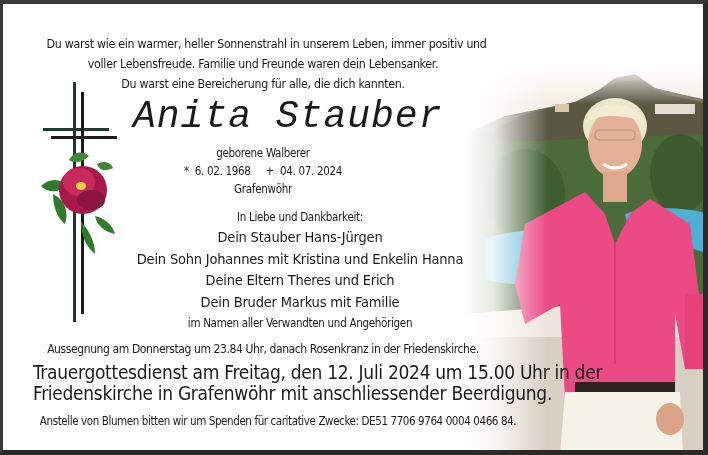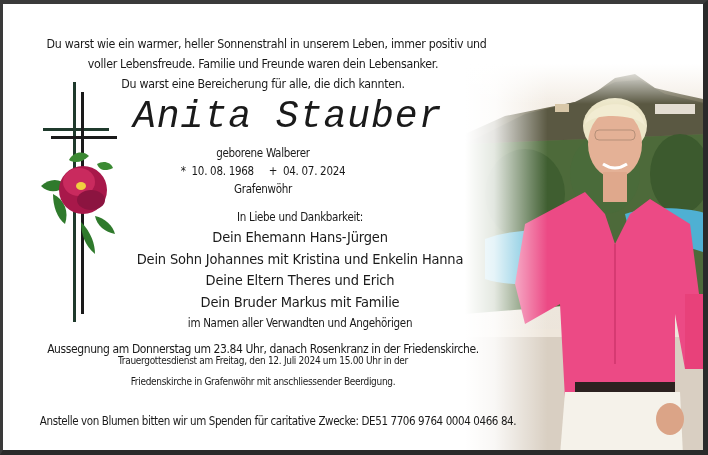--- a/index.html
+++ b/index.html
@@ -40,21 +40,21 @@
     left: 130px; width: 290px; top: 90px;
     font-family: Liberation Mono, monospace;
     font-style: italic; font-size: 38px; line-height: 46px; color: #1a1a1a;
     letter-spacing: 1px;
   }
   .birth { left: 140px; width: 240px; top: 140px; font-size: 11.5px; line-height: 18px; letter-spacing: -0.3px; }
   .family { left: 117px; width: 360px; top: 203px; }
   .family .small { font-size: 11.5px; line-height: 20px; letter-spacing: -0.3px; }
   .family .big { font-size: 14.5px; line-height: 21.5px; letter-spacing: -0.2px; }
   .info1 { left: 30px; width: 460px; top: 336px; font-size: 12px; line-height: 18px; letter-spacing: -0.4px; }
-  .info2 { left: 30px; width: 460px; top: 346px; font-size: 10px; line-height: 21px; letter-spacing: -0.3px; }
+  .info2 { left: 30px; width: 460px; top: 358px; font-size: 19px; line-height: 21px; letter-spacing: -0.3px; }
   .info3 { left: 35px; width: 480px; top: 408px; font-size: 11.5px; line-height: 18px; letter-spacing: -0.4px; }
   .line { display: block; }
   .cross { position: absolute; left: 36px; top: 78px; width: 80px; height: 240px; }
 </style>
 </head>
 <body>
 
 <div class="frame">
 
   <div class="photo">
@@ -131,27 +131,27 @@
   <div class="text intro" style="transform: scaleX(0.984);">
     <span class="line">Du warst wie ein warmer, heller Sonnenstrahl in unserem Leben,  immer positiv und</span>
     <span class="line">voller Lebensfreude. Familie und Freunde waren dein Lebensanker.</span>
     <span class="line">Du warst eine Bereicherung für alle, die dich kannten.</span>
   </div>
 
   <div class="text name">Anita Stauber</div>
 
   <div class="text birth">
     <span class="line">geborene Walberer</span>
-    <span class="line" style="white-space:pre;">*  10. 08. 1968     +  04. 07. 2024</span>
+    <span class="line" style="white-space:pre;">*  6. 02. 1968     +  04. 07. 2024</span>
     <span class="line">Grafenwöhr</span>
   </div>
 
   <div class="text family">
     <span class="line small">In Liebe und Dankbarkeit:</span>
-    <span class="line big">Dein Ehemann Hans-Jürgen</span>
+    <span class="line big">Dein Stauber Hans-Jürgen</span>
     <span class="line big">Dein Sohn Johannes mit Kristina und Enkelin Hanna</span>
     <span class="line big">Deine Eltern Theres und Erich</span>
     <span class="line big">Dein Bruder Markus mit Familie</span>
     <span class="line small">im Namen aller Verwandten und Angehörigen</span>
   </div>
 
   <div class="text info1">Aussegnung am Donnerstag um 23.84 Uhr, danach Rosenkranz in der Friedenskirche.</div>
   <div class="text info2">
     <span class="line">Trauergottesdienst am Freitag, den 12. Juli 2024 um 15.00 Uhr in der</span>
     <span class="line">Friedenskirche in Grafenwöhr mit anschliessender Beerdigung.</span>

